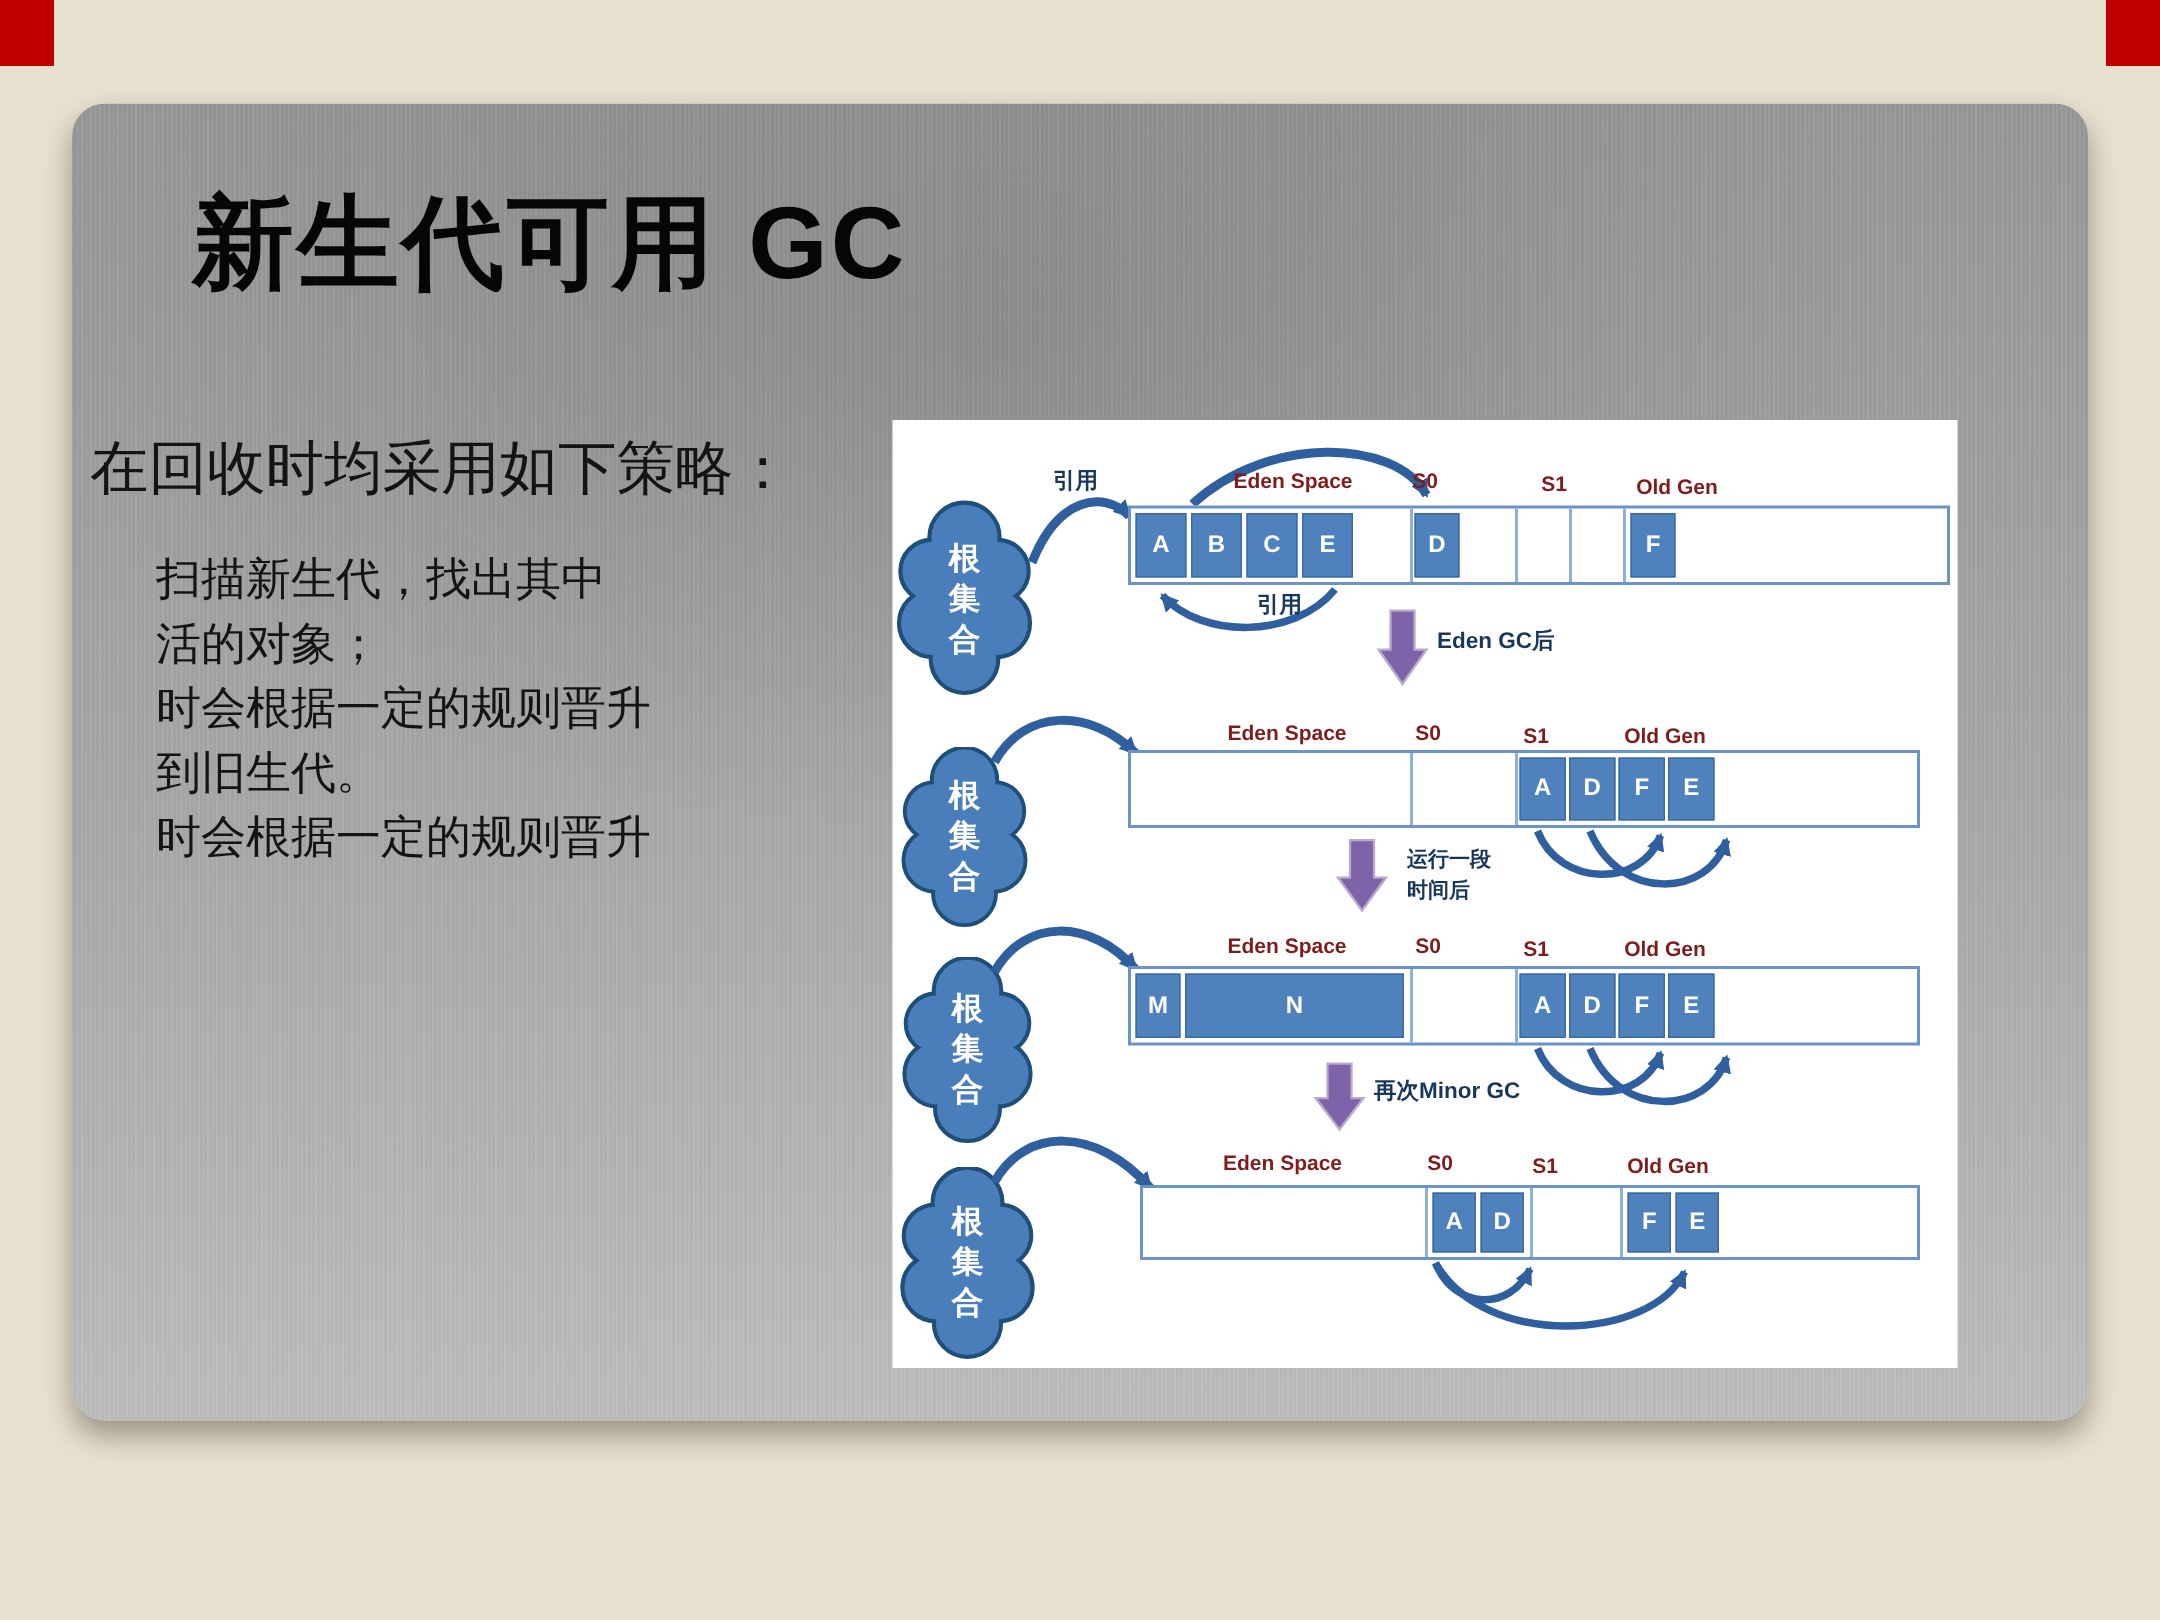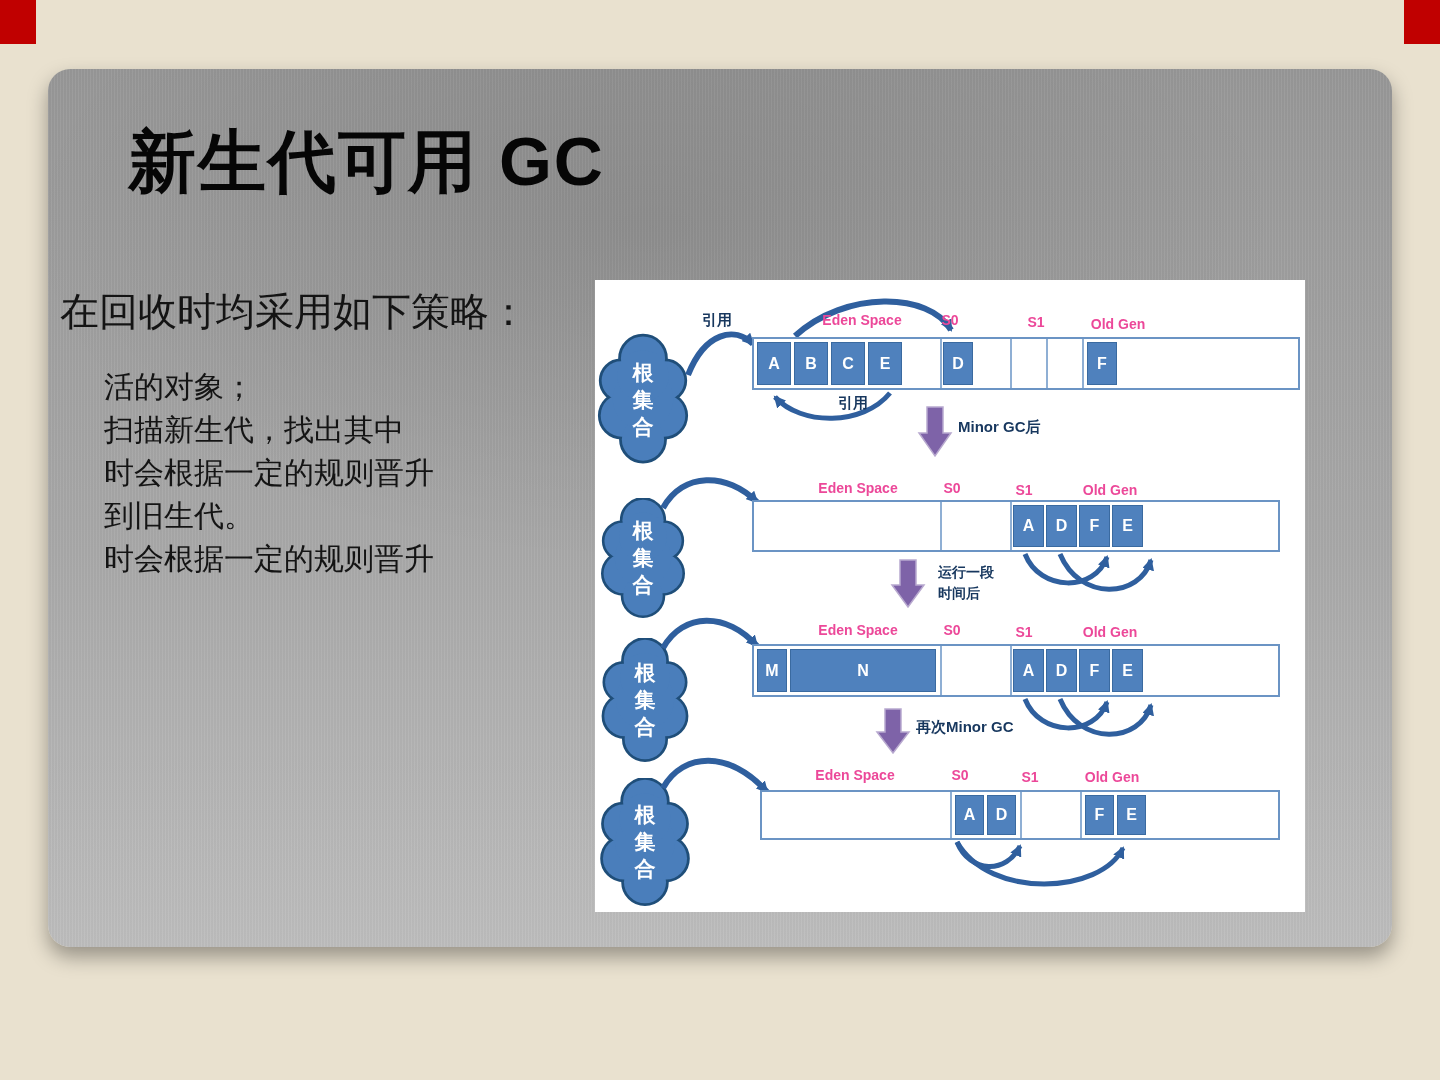--- a/index.html
+++ b/index.html
@@ -39,21 +39,21 @@
   }
 
   .panel {
     position:absolute; left:547px; top:211px; width:710px; height:632px;
     background:#ffffff;
   }
   svg.overlay { position:absolute; left:0; top:0; width:710px; height:632px; z-index:1; }
 
   .hdr {
     position:absolute; transform:translateX(-50%); z-index:2;
-    font-size:14px; font-weight:bold; color:#ec4899; white-space:nowrap;
+    font-size:14px; font-weight:bold; color:#7f1d1d; white-space:nowrap;
   }
   .bar {
     position:absolute; background:#ffffff; border:2px solid #6b94c4; z-index:2;
   }
   .cell {
     position:absolute; top:3px; bottom:3px;
     background:#4f81bd; border:1px solid #3a6aa0;
     color:#ffffff; font-weight:bold; font-size:16px;
     display:flex; align-items:center; justify-content:center;
   }
@@ -74,22 +74,22 @@
 
 <div class="corner left"></div>
 <div class="corner right"></div>
 
 <div class="slide">
 
   <div class="title">新生代可用 GC</div>
   <div class="intro">在回收时均采用如下策略：</div>
 
   <div class="body-lines">
+    <div>扫描新生代，找出其中</div>
     <div>活的对象；</div>
-    <div>扫描新生代，找出其中</div>
     <div>时会根据一定的规则晋升</div>
     <div>到旧生代。</div>
     <div>时会根据一定的规则晋升</div>
   </div>
 
   <div class="panel">
 
     <svg class="overlay" viewBox="0 0 710 632">
       <defs>
         <marker id="ah" markerWidth="14" markerHeight="12" refX="10" refY="6" orient="auto" markerUnits="userSpaceOnUse">
@@ -146,21 +146,21 @@
     </svg>
 
     <div class="cloud-label" style="left:35px; top:79px;">根集合</div>
     <div class="cloud-label" style="left:35px; top:237px;">根集合</div>
     <div class="cloud-label" style="left:37px; top:379px;">根集合</div>
     <div class="cloud-label" style="left:37px; top:521px;">根集合</div>
 
     <div class="lab" style="left:107px; top:31px;">引用</div>
     <div class="lab" style="left:243px; top:114px;">引用</div>
 
-    <div class="lab" style="left:363px; top:138px;">Minor GC后</div>
+    <div class="lab" style="left:363px; top:138px;">Eden GC后</div>
     <div class="lab small" style="left:343px; top:284px;">运行一段</div>
     <div class="lab small" style="left:343px; top:305px;">时间后</div>
     <div class="lab" style="left:321px; top:438px;">再次Minor GC</div>
 
     <div class="hdr" style="left:267px; top:32px;">Eden Space</div>
     <div class="hdr" style="left:355px; top:32px;">S0</div>
     <div class="hdr" style="left:441px; top:34px;">S1</div>
     <div class="hdr" style="left:523px; top:36px;">Old Gen</div>
 
     <div class="bar" style="left:157px; top:57px; width:548px; height:53px;">

